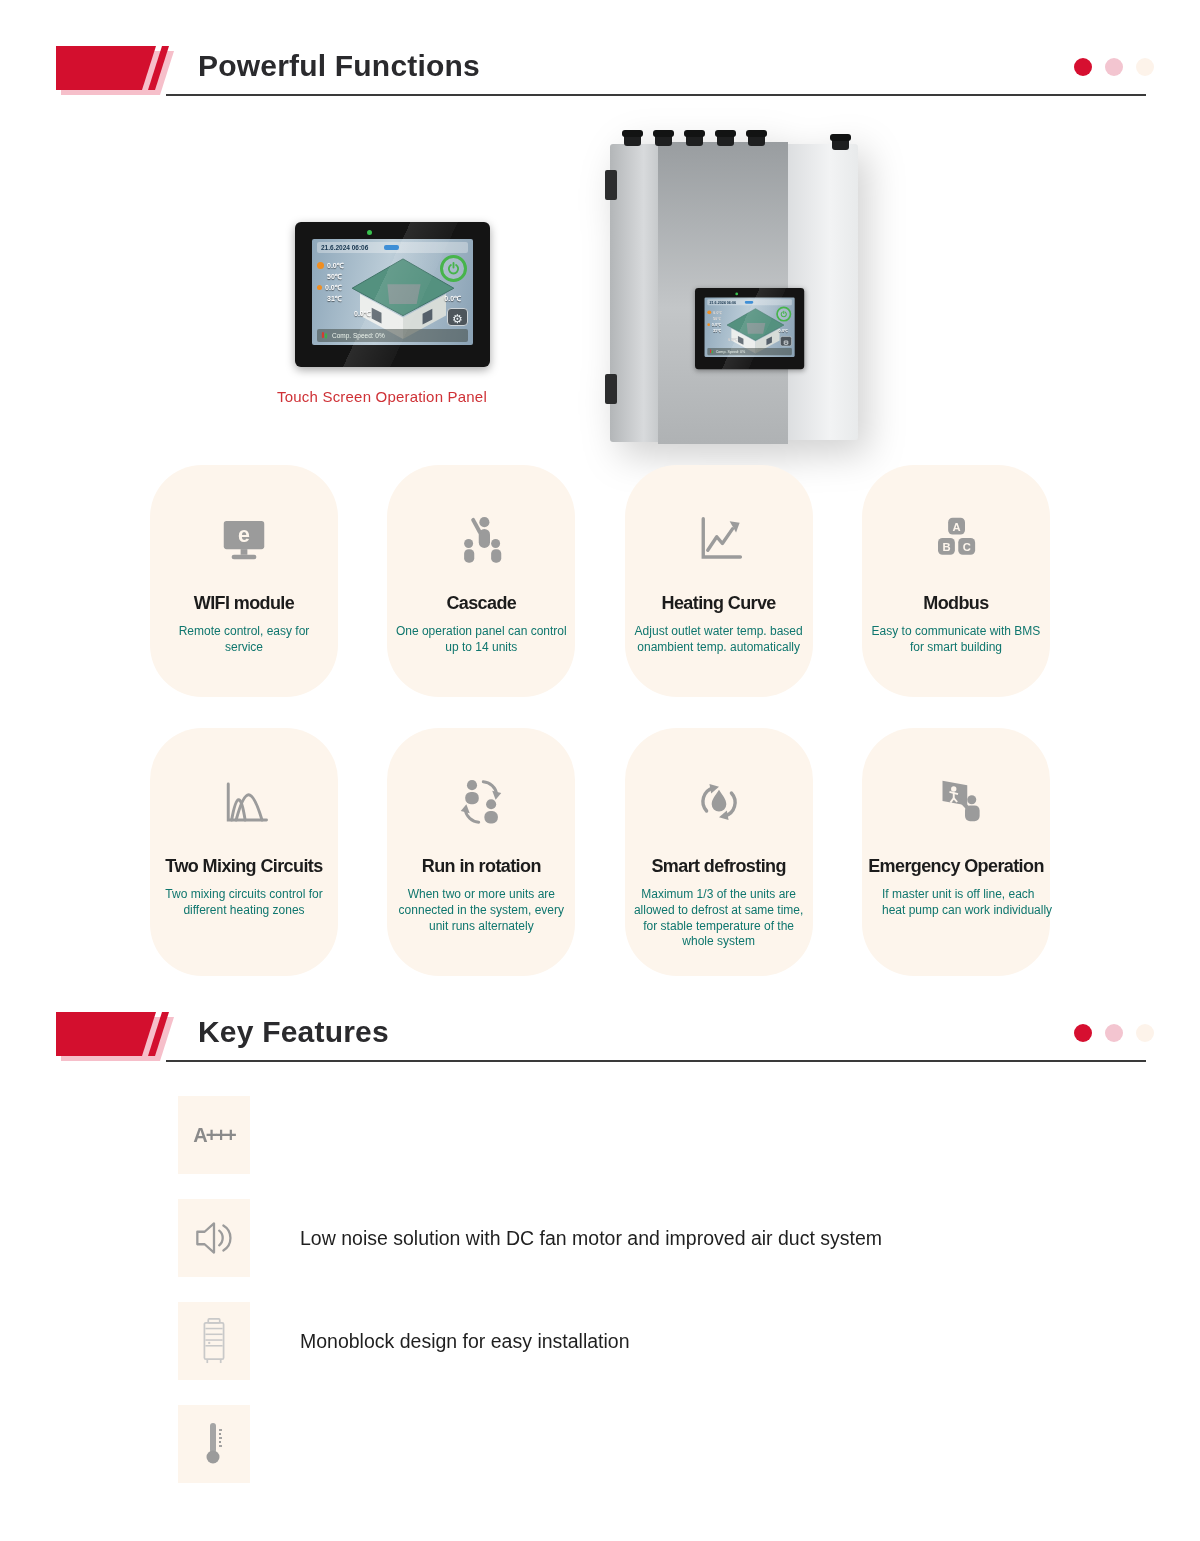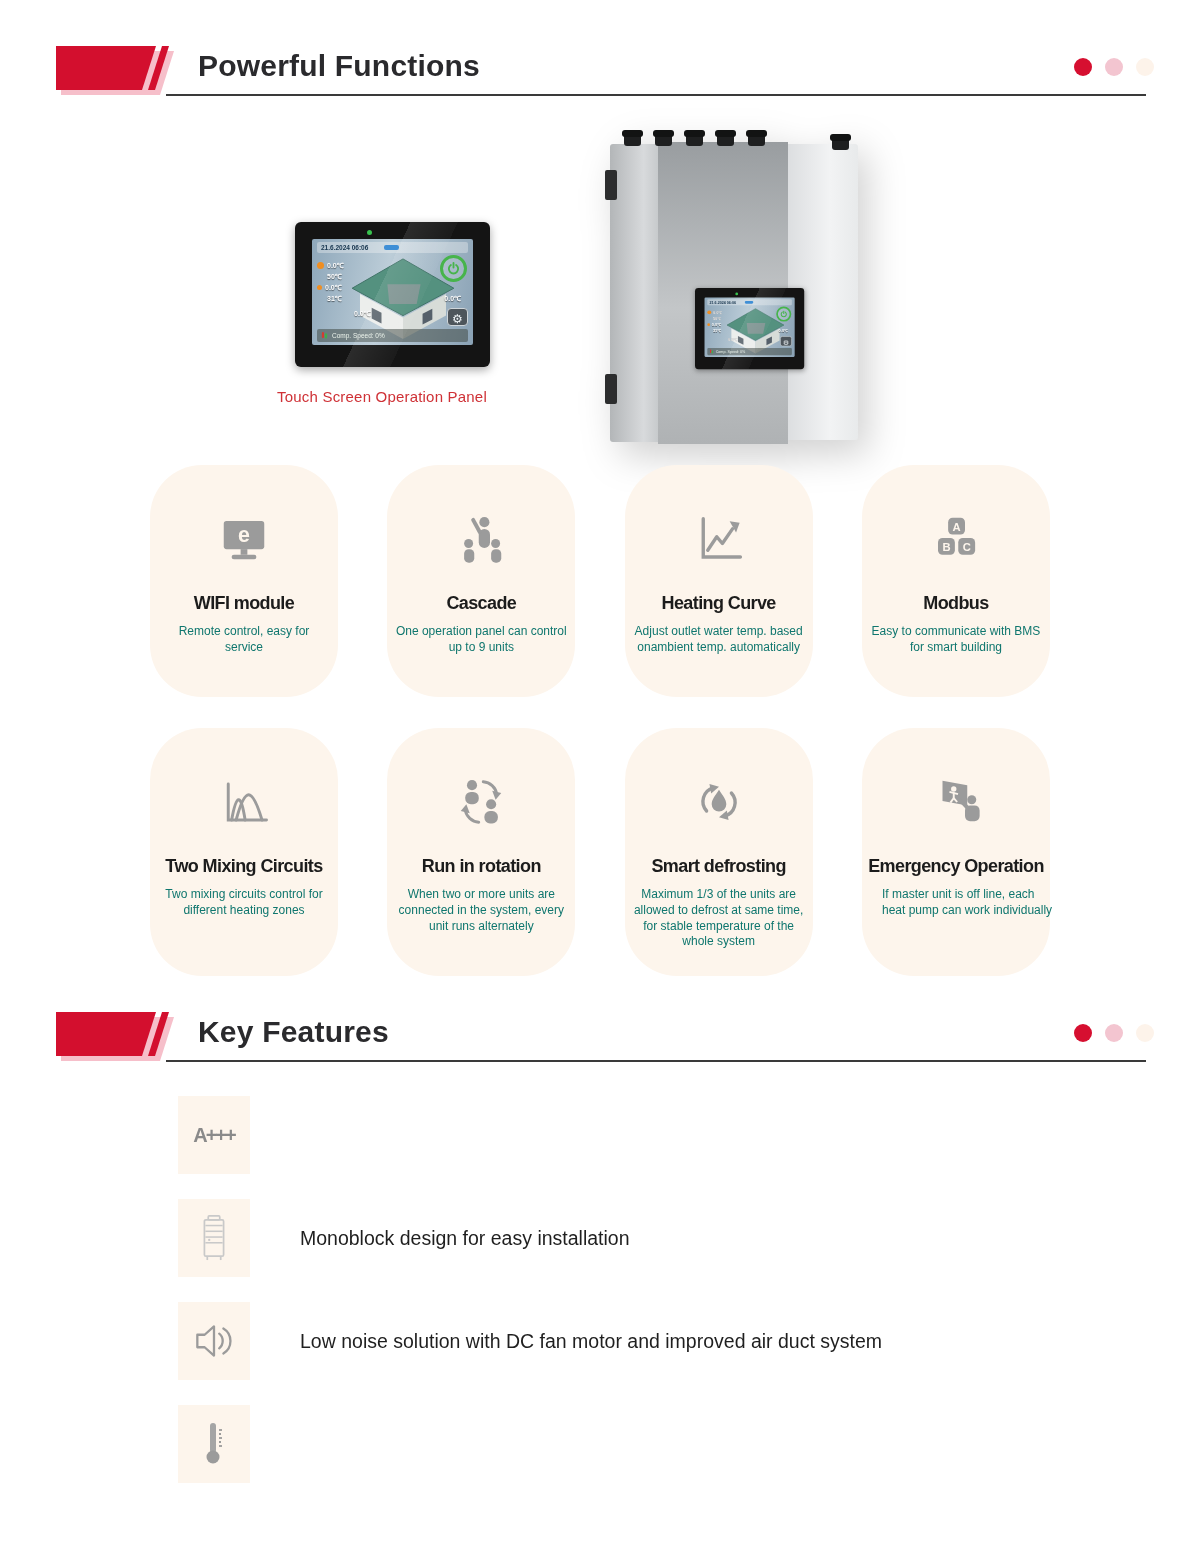--- a/index.html
+++ b/index.html
@@ -261,21 +261,21 @@
           <circle cx="27" cy="9" r="4.5" fill="#9b9b9b"></circle>
           <rect x="22" y="15" width="10" height="17" rx="5" fill="#9b9b9b"></rect>
           <line x1="23" y1="18" x2="17" y2="7" stroke="#9b9b9b" stroke-width="3.5" stroke-linecap="round"></line>
           <circle cx="13" cy="28" r="4" fill="#9b9b9b"></circle>
           <rect x="9" y="33" width="9" height="12" rx="4" fill="#9b9b9b"></rect>
           <circle cx="37" cy="28" r="4" fill="#9b9b9b"></circle>
           <rect x="33" y="33" width="9" height="12" rx="4" fill="#9b9b9b"></rect>
         </svg>
           </div>
         <h3>Cascade</h3>
-        <p>One operation panel can control up to 9 units</p>
+        <p>One operation panel can control up to 14 units</p>
       </div>
       <div class="card">
         <div class="ic">
             <svg width="54" height="54" viewBox="0 0 48 48">
           <path d="M10 6 V40 H43" fill="none" stroke="#9b9b9b" stroke-width="3" stroke-linecap="round"></path>
           <polyline points="14,34 22,22 27,28 36,15" fill="none" stroke="#9b9b9b" stroke-width="3" stroke-linecap="round" stroke-linejoin="round"></polyline>
           <polygon points="33,9 42,9 40,18" fill="#9b9b9b" transform="rotate(8 38 12)"></polygon>
         </svg>
           </div>
         <h3>Heating Curve</h3>
@@ -372,20 +372,31 @@
       <span class="dot dot-3"></span>
     </div>
   </div>
 
   <div class="keyfeats">
 
     <div class="kf-row">
       <div class="kf-ico">
         <span class="badge-appp">A+++</span>
       </div>
+    </div>
+
+    <div class="kf-row">
+      <div class="kf-ico">
+        <svg width="50" height="46" viewBox="0 0 48 44">
+          <polygon points="8,16 15,16 24,8 24,36 15,28 8,28" fill="none" stroke="#9b9b9b" stroke-width="2.2" stroke-linejoin="round"></polygon>
+          <path d="M29 15 A9 9 0 0 1 29 29" fill="none" stroke="#9b9b9b" stroke-width="2.2" stroke-linecap="round"></path>
+          <path d="M33 10 A14 14 0 0 1 33 34" fill="none" stroke="#9b9b9b" stroke-width="2.2" stroke-linecap="round"></path>
+        </svg>
+      </div>
+      <div class="kf-text">Low noise solution with DC fan motor and improved air duct system</div>
     </div>
 
     <div class="kf-row">
       <div class="kf-ico">
         <svg width="46" height="52" viewBox="0 0 48 52">
           <rect x="18" y="3" width="12" height="4" rx="1" fill="none" stroke="#c9c9c9" stroke-width="1.8"></rect>
           <rect x="14" y="7" width="20" height="38" rx="1.5" fill="none" stroke="#c9c9c9" stroke-width="1.8"></rect>
           <line x1="15" y1="13" x2="33" y2="13" stroke="#c9c9c9" stroke-width="1.6"></line>
           <line x1="15" y1="19" x2="33" y2="19" stroke="#c9c9c9" stroke-width="1.6"></line>
           <line x1="15" y1="25" x2="33" y2="25" stroke="#c9c9c9" stroke-width="1.6"></line>
@@ -393,31 +404,20 @@
           <circle cx="19" cy="28" r="1.2" fill="#c9c9c9"></circle>
           <line x1="17" y1="45" x2="17" y2="49" stroke="#c9c9c9" stroke-width="1.8"></line>
           <line x1="31" y1="45" x2="31" y2="49" stroke="#c9c9c9" stroke-width="1.8"></line>
         </svg>
       </div>
       <div class="kf-text">Monoblock design for easy installation</div>
     </div>
 
     <div class="kf-row">
       <div class="kf-ico">
-        <svg width="50" height="46" viewBox="0 0 48 44">
-          <polygon points="8,16 15,16 24,8 24,36 15,28 8,28" fill="none" stroke="#9b9b9b" stroke-width="2.2" stroke-linejoin="round"></polygon>
-          <path d="M29 15 A9 9 0 0 1 29 29" fill="none" stroke="#9b9b9b" stroke-width="2.2" stroke-linecap="round"></path>
-          <path d="M33 10 A14 14 0 0 1 33 34" fill="none" stroke="#9b9b9b" stroke-width="2.2" stroke-linecap="round"></path>
-        </svg>
-      </div>
-      <div class="kf-text">Low noise solution with DC fan motor and improved air duct system</div>
-    </div>
-
-    <div class="kf-row">
-      <div class="kf-ico">
         <svg width="40" height="52" viewBox="0 0 40 52">
           <line x1="19" y1="8" x2="19" y2="32" stroke="#a5a5a5" stroke-width="6" stroke-linecap="round"></line>
           <circle cx="19" cy="39" r="6.5" fill="#9b9b9b"></circle>
           <line x1="25" y1="12" x2="28" y2="12" stroke="#9b9b9b" stroke-width="1.8"></line>
           <line x1="25" y1="16" x2="27" y2="16" stroke="#9b9b9b" stroke-width="1.8"></line>
           <line x1="25" y1="20" x2="28" y2="20" stroke="#9b9b9b" stroke-width="1.8"></line>
           <line x1="25" y1="24" x2="27" y2="24" stroke="#9b9b9b" stroke-width="1.8"></line>
           <line x1="25" y1="28" x2="28" y2="28" stroke="#9b9b9b" stroke-width="1.8"></line>
         </svg>
       </div>

